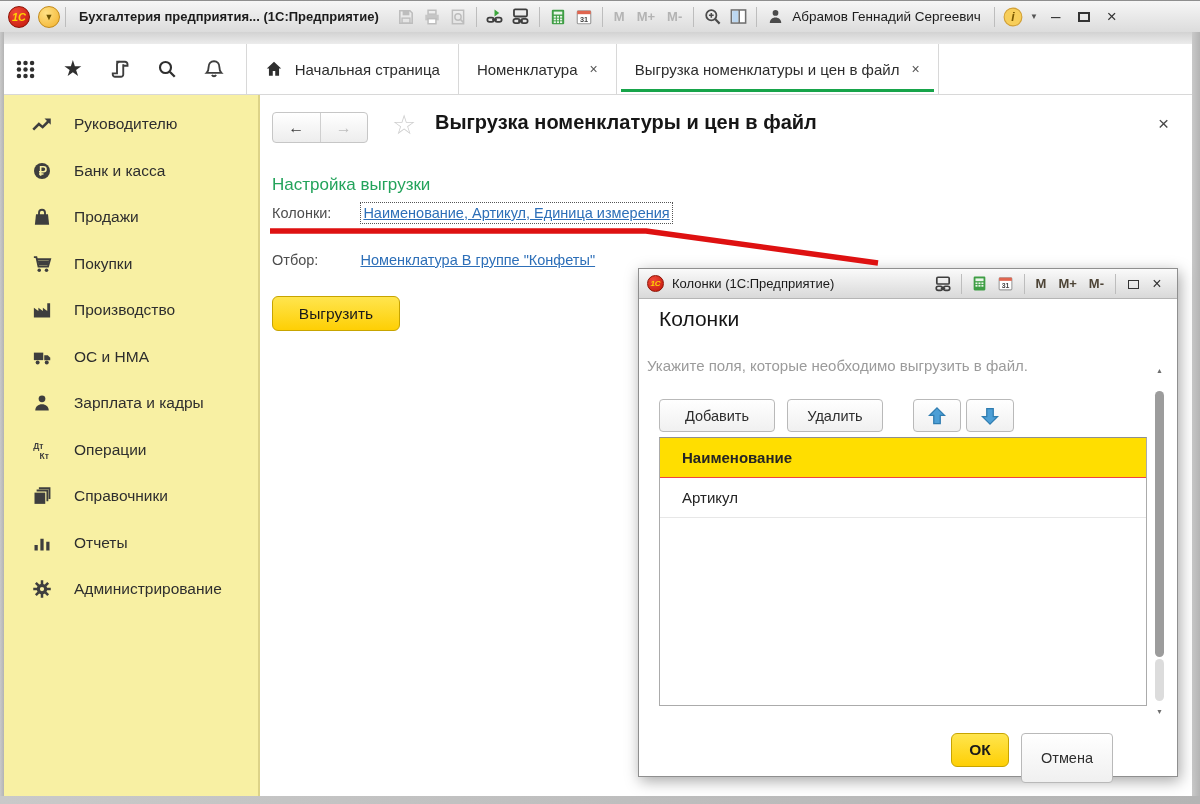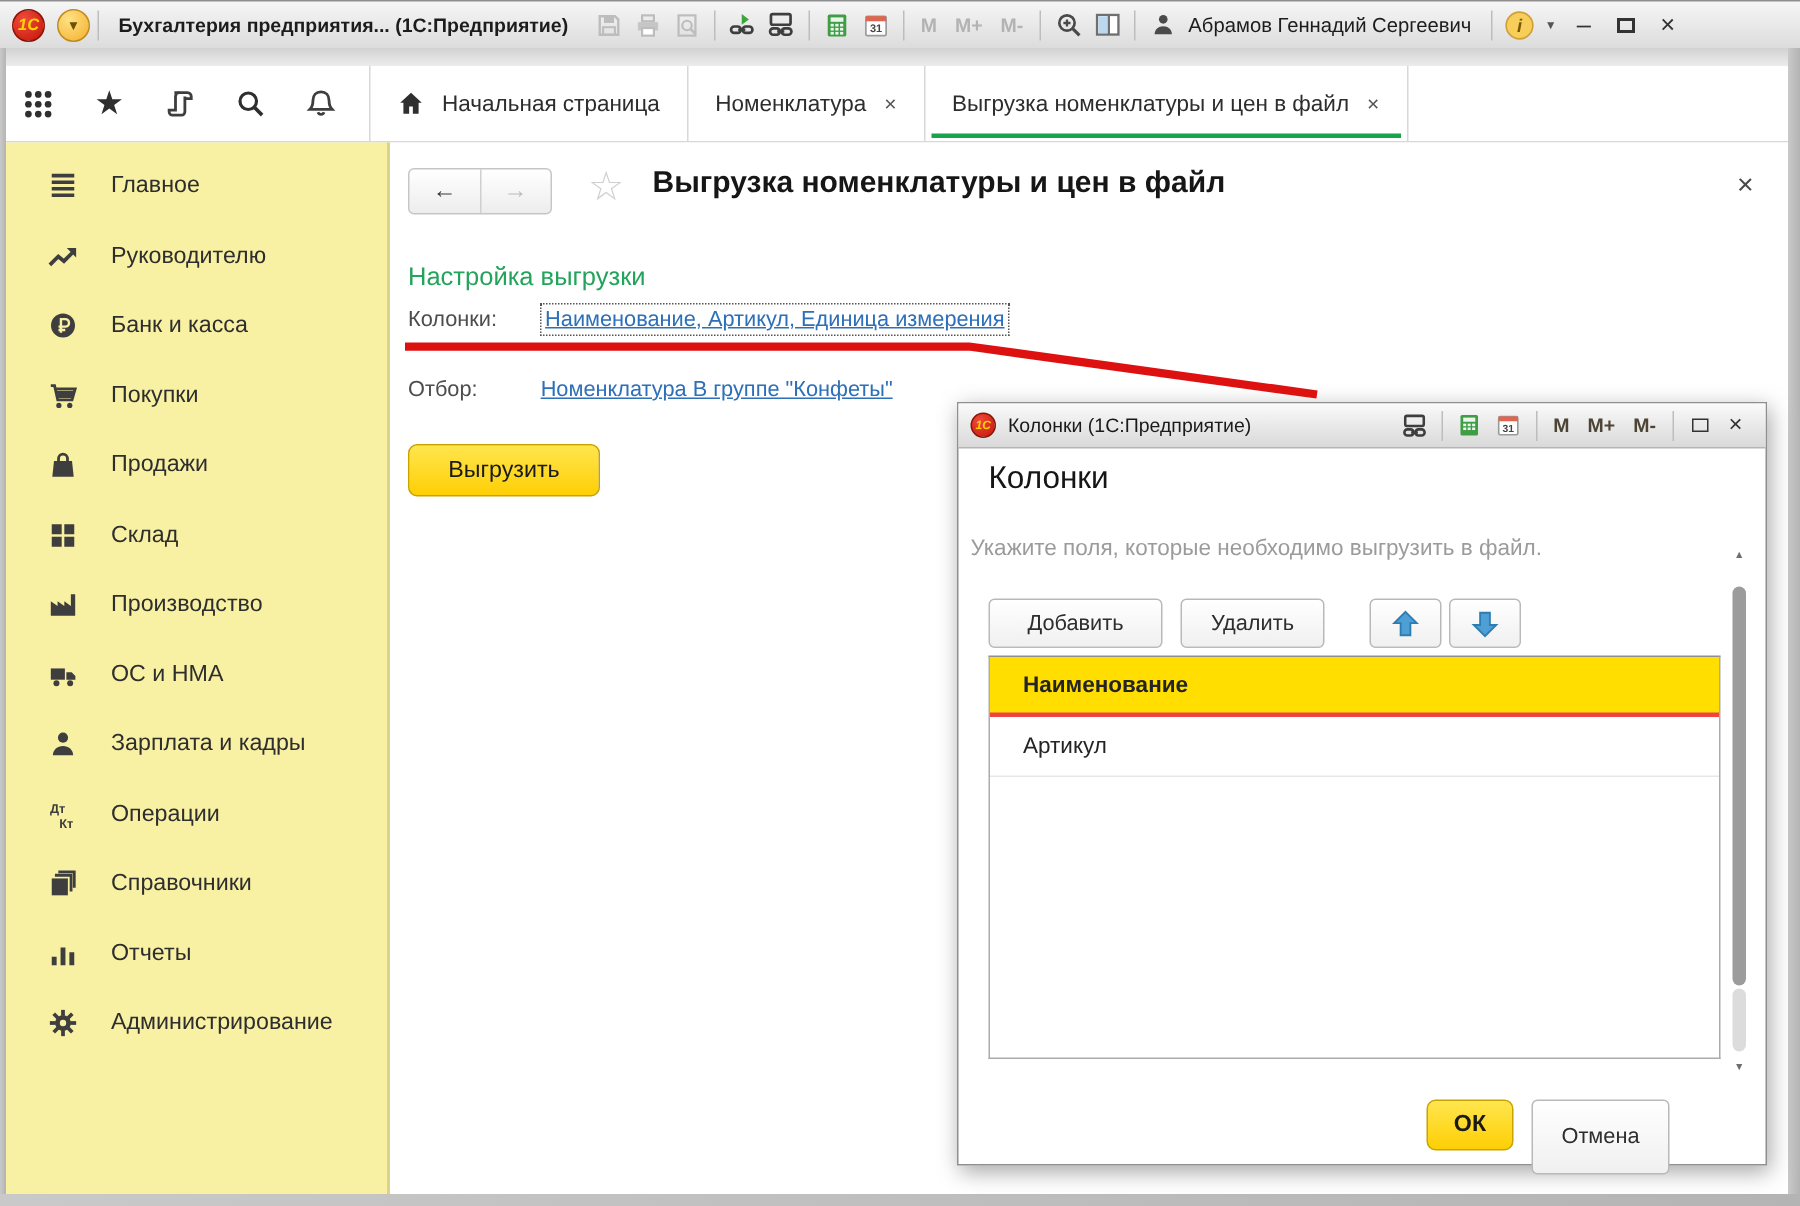--- a/index.html
+++ b/index.html
@@ -96,21 +96,21 @@
   .btn-chrome {
     background:linear-gradient(#ffffff,#f0f0f0);
     border:1px solid #b9b9b9; border-radius:4px;
     font-size:14.5px; color:#2e2e2e;
     display:flex; align-items:center; justify-content:center;
   }
   .dlg-list { position:absolute; left:20px; top:168px; width:488px; height:269px;
     border:1px solid #ababab; border-top:1px solid #8f8f8f; background:#fff; }
   .dlg-row { height:40px; display:flex; align-items:center; padding-left:22px;
     font-size:15px; color:#242424; border-bottom:1px solid #e7e7e7; }
-  .dlg-row.selected { background:#ffde00; font-weight:bold; border-bottom:3px solid #ef4444; }
+  .dlg-row.selected { background:#ffde00; font-weight:bold; border-bottom:1px solid #ef4444; }
   .dlg-scroll { position:absolute; left:514px; top:98px; width:13px; height:348px; }
   .dlg-scroll .arrow { position:absolute; left:0; width:13px; text-align:center;
     font-size:7px; color:#6e6e6e; }
   .dlg-scroll .thumb { position:absolute; left:2px; width:9px; border-radius:5px; }
 
   svg .st { fill:none; stroke:#3e3e3e; stroke-width:1.5; }
 </style>
 </head>
 <body>
 
@@ -281,70 +281,54 @@
     <span>Выгрузка номенклатуры и цен в файл</span>
     <span class="close-x">×</span>
     <span class="tab-underline"></span>
   </div>
 </div>
 
 <div class="abs sidebar">
   <div class="side-item">
     <span class="ic">
         <svg viewBox="0 0 16 16" width="20" height="20">
-          <path fill="#3e3e3e" d="M2 1.5h12v1.9H2zM2 5h12v1.9H2zM2 8.5h12v1.9H2zM2 12h12v1.9H2z"></path>
-        </svg>
-      </span>
-    <span class="lbl">Главное</span>
-  </div>
-  <div class="side-item">
-    <span class="ic">
-        <svg viewBox="0 0 16 16" width="20" height="20">
           <path d="M1 12.5L5.5 8l3 2.5L13 6" fill="none" stroke="#3e3e3e" stroke-width="2"></path>
           <path d="M10 3.5h5v5z" fill="#3e3e3e"></path>
         </svg>
       </span>
     <span class="lbl">Руководителю</span>
   </div>
   <div class="side-item">
     <span class="ic">
         <svg viewBox="0 0 16 16" width="20" height="20">
           <circle cx="8" cy="8" r="6.4" fill="#3e3e3e"></circle>
           <path d="M6.9 11.8V4.6h2.3a2 2 0 0 1 0 4H5.6M5.6 10.4h3.6" fill="none" stroke="#f8f0a3" stroke-width="1.3"></path>
         </svg>
       </span>
     <span class="lbl">Банк и касса</span>
+  </div>
+  <div class="side-item">
+    <span class="ic">
+        <svg viewBox="0 0 16 16" width="20" height="20">
+          <path d="M3.2 5.8h9.6l.9 8.4H2.3z" fill="#3e3e3e"></path>
+          <path d="M5.6 7V4.6a2.4 2.4 0 0 1 4.8 0V7" fill="none" stroke="#3e3e3e" stroke-width="1.5"></path>
+        </svg>
+      </span>
+    <span class="lbl">Продажи</span>
   </div>
   <div class="side-item">
     <span class="ic">
         <svg viewBox="0 0 16 16" width="20" height="20">
           <path d="M1.5 2.5h2l1.7 7.6h7.6l1.7-5.9H4.2" fill="none" stroke="#3e3e3e" stroke-width="1.5"></path>
           <polygon points="4.6,5.2 13.8,5.2 12.6,9.1 5.4,9.1" fill="#3e3e3e"></polygon>
           <circle cx="5.8" cy="13" r="1.4" fill="#3e3e3e"></circle>
           <circle cx="11.6" cy="13" r="1.4" fill="#3e3e3e"></circle>
         </svg>
       </span>
     <span class="lbl">Покупки</span>
-  </div>
-  <div class="side-item">
-    <span class="ic">
-        <svg viewBox="0 0 16 16" width="20" height="20">
-          <path d="M3.2 5.8h9.6l.9 8.4H2.3z" fill="#3e3e3e"></path>
-          <path d="M5.6 7V4.6a2.4 2.4 0 0 1 4.8 0V7" fill="none" stroke="#3e3e3e" stroke-width="1.5"></path>
-        </svg>
-      </span>
-    <span class="lbl">Продажи</span>
-  </div>
-  <div class="side-item">
-    <span class="ic">
-        <svg viewBox="0 0 16 16" width="20" height="20">
-          <path fill="#3e3e3e" d="M2 2h5.3v5.3H2zM8.7 2H14v5.3H8.7zM2 8.7h5.3V14H2zM8.7 8.7H14V14H8.7z"></path>
-        </svg>
-      </span>
-    <span class="lbl">Склад</span>
   </div>
   <div class="side-item">
     <span class="ic">
         <svg viewBox="0 0 16 16" width="20" height="20">
           <path fill="#3e3e3e" d="M1.5 14V6.2l3.6 2.6V6.2l3.6 2.6V6.2l3.5 2.6V2.5h2.3V14z"></path>
         </svg>
       </span>
     <span class="lbl">Производство</span>
   </div>
   <div class="side-item">

